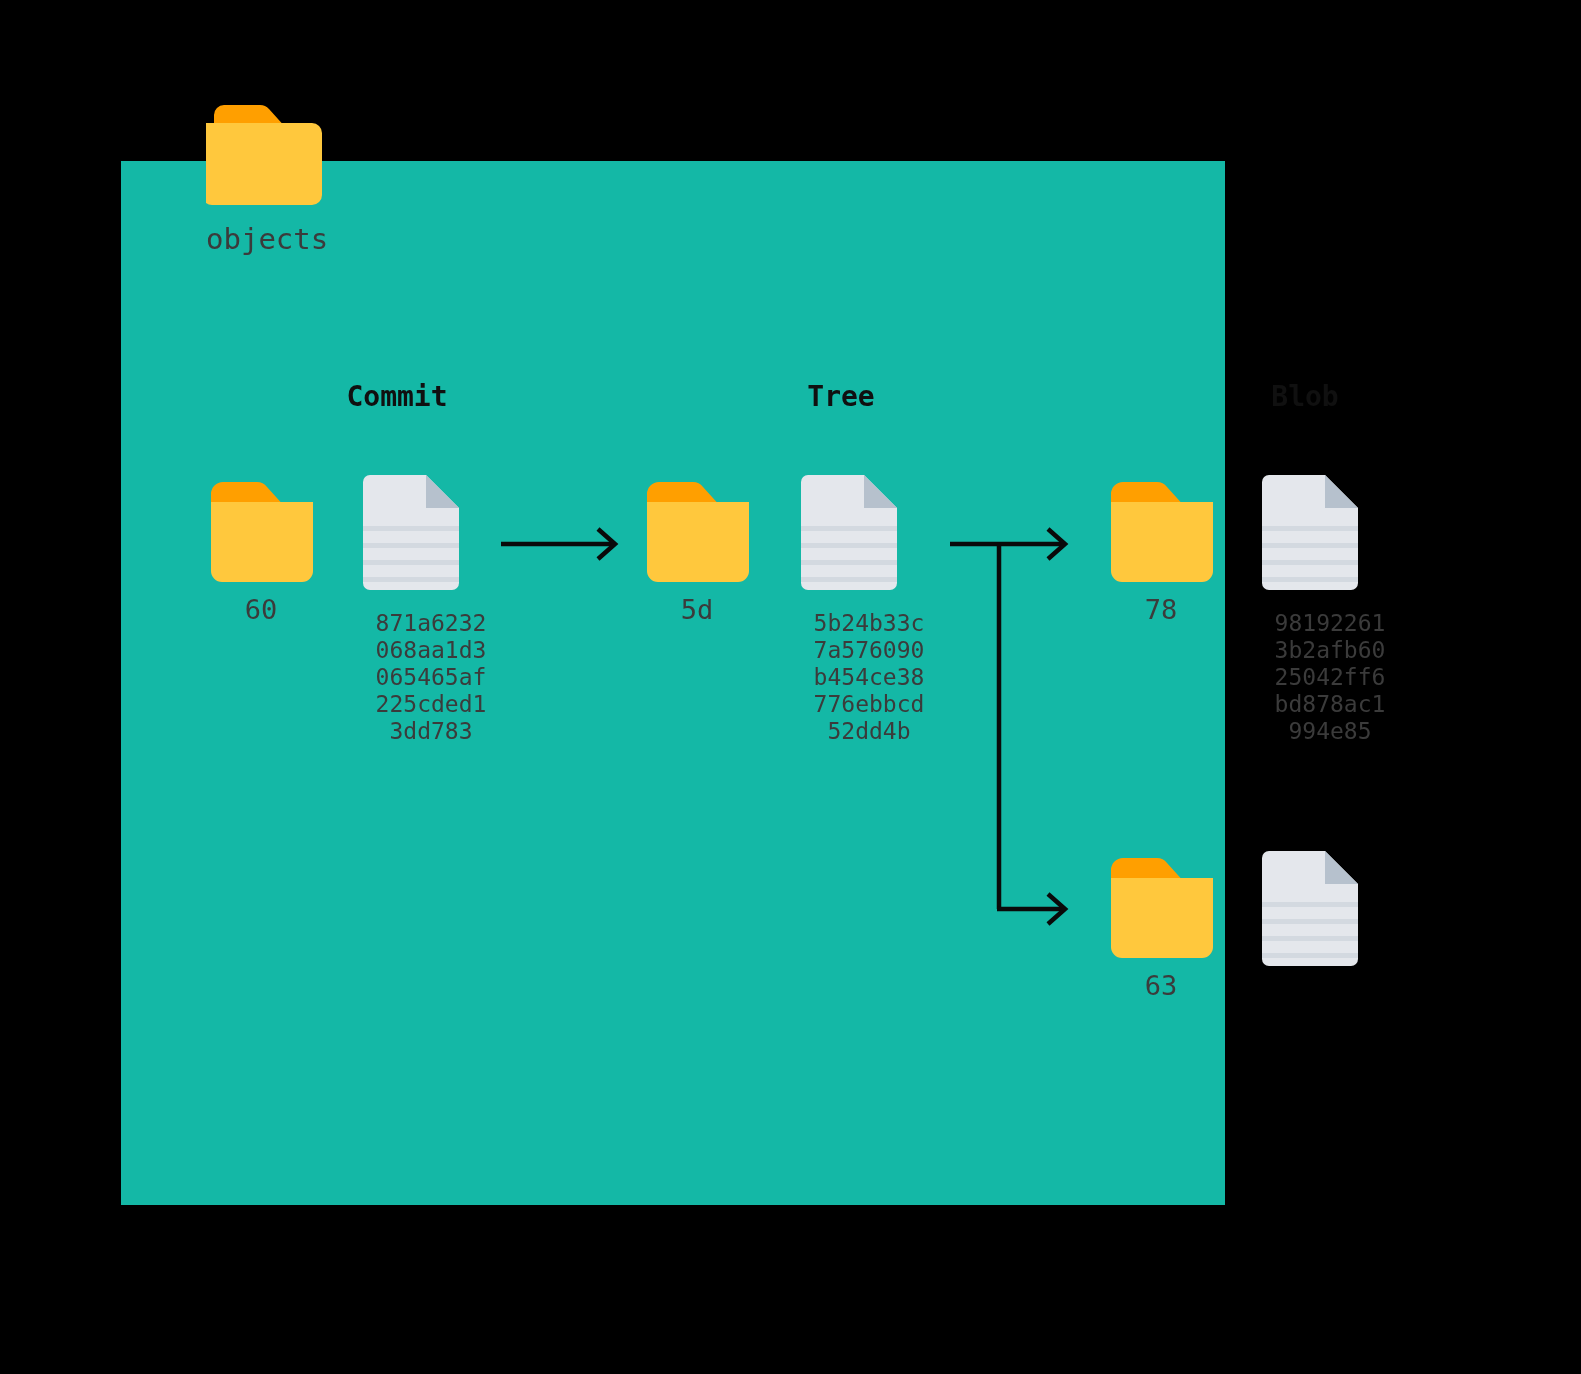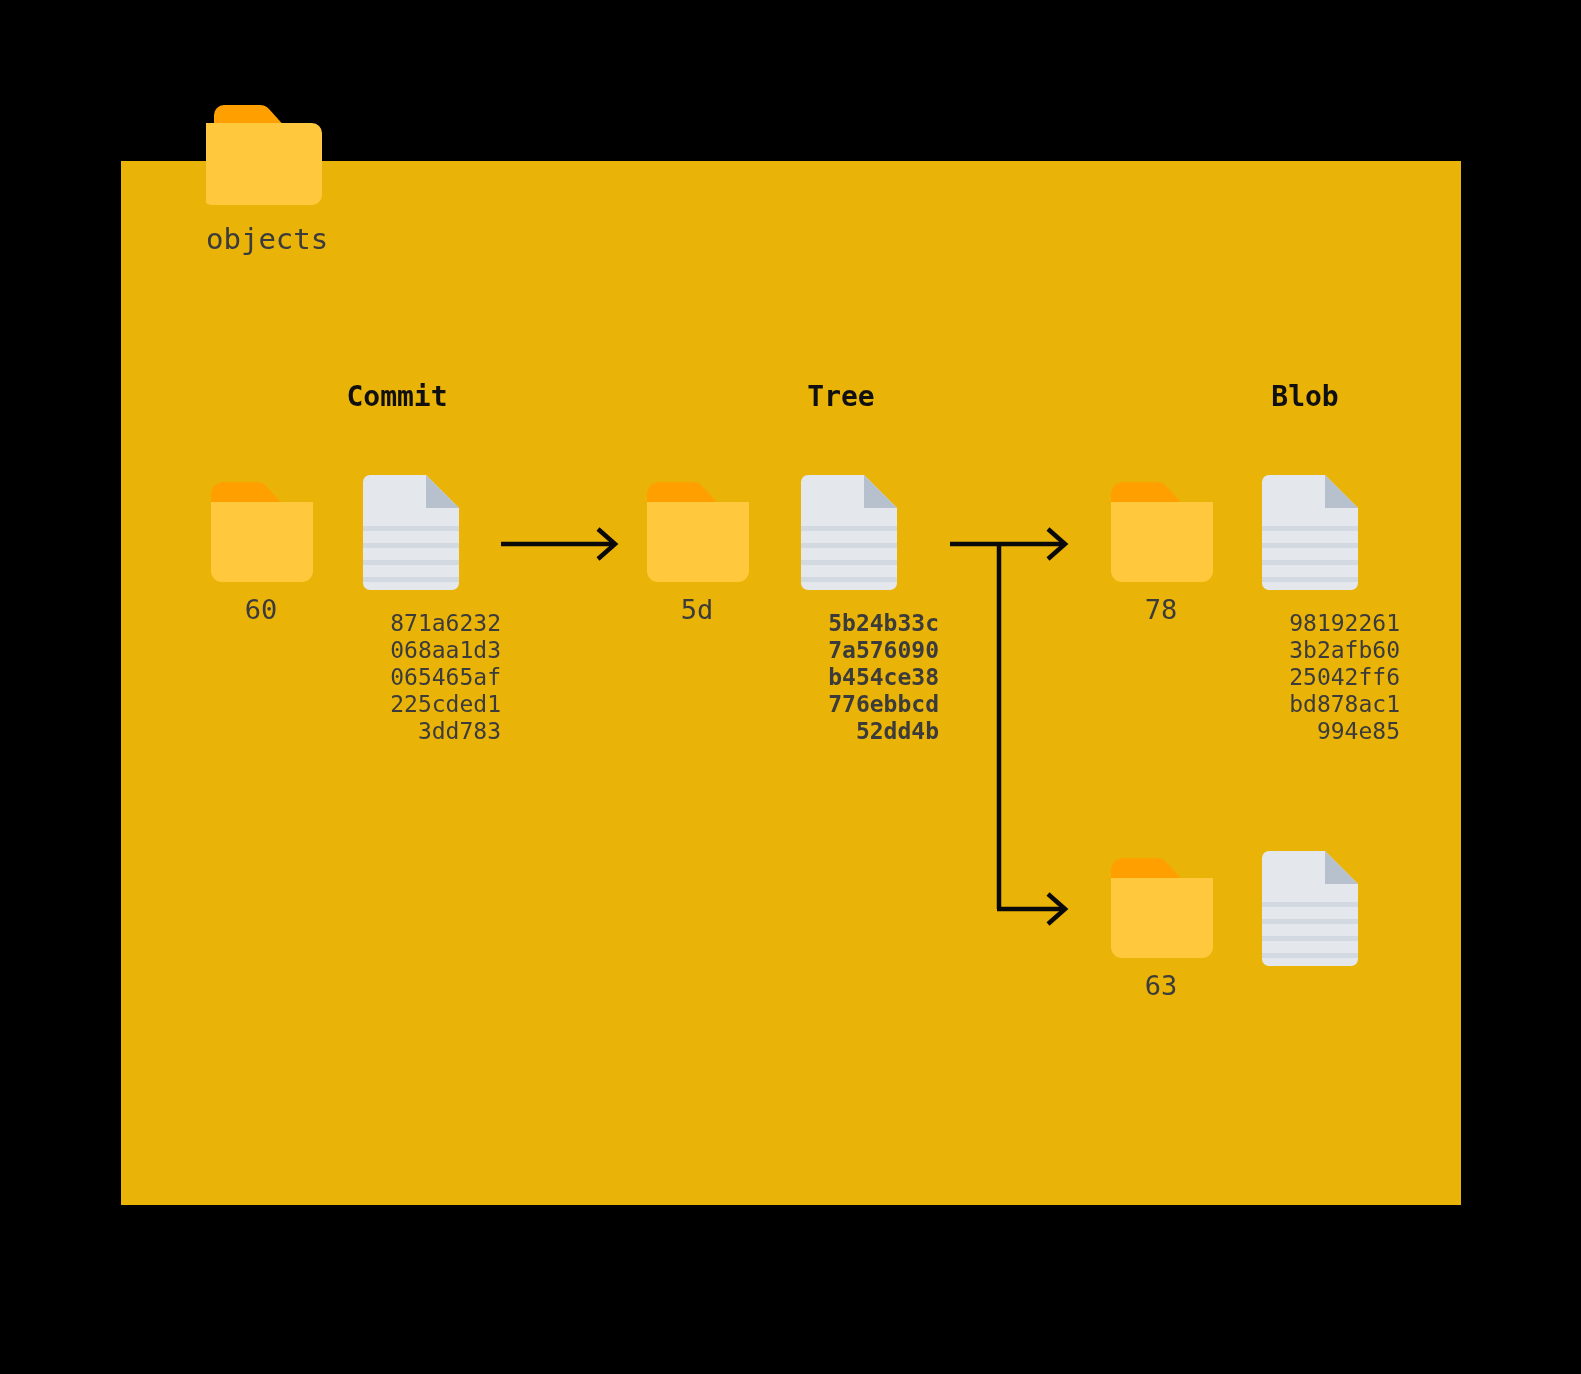--- a/index.html
+++ b/index.html
@@ -14,23 +14,23 @@
     position: relative;
     overflow: hidden;
     font-family: "DejaVu Sans Mono", monospace;
   }
 
   
   #canvas {
     position: absolute;
     left: 121px;
     top: 161px;
-    width: 1340px;
+    width: 1104px;
     height: 1044px;
-    background: #eab308;
+    background: #14b8a6;
   }
 
   
   .node { position: absolute; }
 
   
   .folder {
     position: relative;
     display: block;
   }
@@ -47,21 +47,21 @@
     color: #3b3b3b;
     text-align: center;
     line-height: 1.1;
     white-space: pre;
   }
   .hash-label {
     font-family: "DejaVu Sans Mono", monospace;
     font-size: 23px;
     color: #3b3b3b;
     line-height: 27px;
-    text-align: right;
+    text-align: center;
     white-space: pre-line;
   }
   .section-heading {
     font-family: "DejaVu Sans Mono", monospace;
     font-size: 28px;
     font-weight: 700;
     color: #101010;
     text-align: center;
     white-space: pre;
   }
@@ -147,21 +147,21 @@
       <svg width="104" height="118" viewBox="0 0 104 118" aria-hidden="true">
         <path d="M4 10 a7 7 0 0 1 7 -7 h56 l33 33 v75 a7 7 0 0 1 -7 7 h-82 a7 7 0 0 1 -7 -7 z" fill="#e4e7ec"></path>
         <path d="M67 3 l33 33 h-33 z" fill="#b6c1cd"></path>
         <rect x="4" y="54" width="96" height="5" fill="#d3d9e0"></rect>
         <rect x="4" y="71" width="96" height="5" fill="#d3d9e0"></rect>
         <rect x="4" y="88" width="96" height="5" fill="#d3d9e0"></rect>
         <rect x="4" y="105" width="96" height="5" fill="#d3d9e0"></rect>
       </svg>
     </span>
   </div>
-  <div class="node hash-label" style="left:678px; top:449px; width:140px;font-weight:bold;">5b24b33c
+  <div class="node hash-label" style="left:678px; top:449px; width:140px;">5b24b33c
 7a576090
 b454ce38
 776ebbcd
 52dd4b</div>
 
   <div class="node" style="left:980px; top:311px;">
     <span class="folder">
       <svg width="120" height="116" viewBox="0 0 120 116" aria-hidden="true">
         <path d="M10 22 a12 12 0 0 1 12 -12 h34 a13 13 0 0 1 10 5 l19 21 h-75 z" fill="#FF9F00"></path>
         <rect x="10" y="30" width="102" height="80" rx="11" fill="#FFC83D"></rect>

